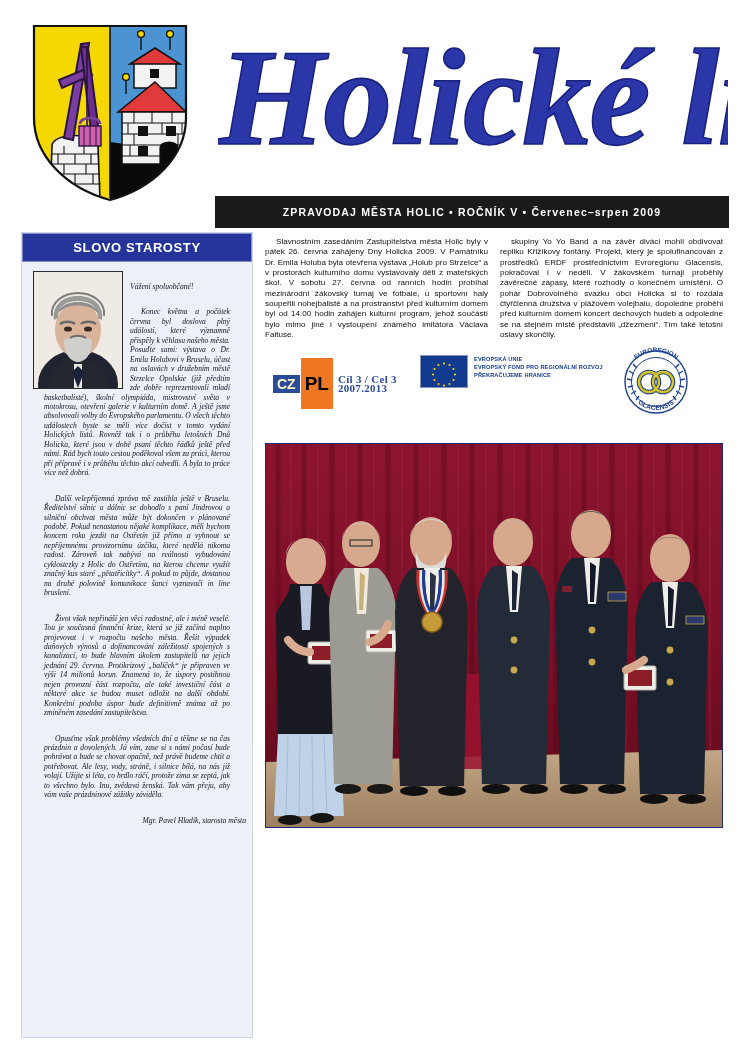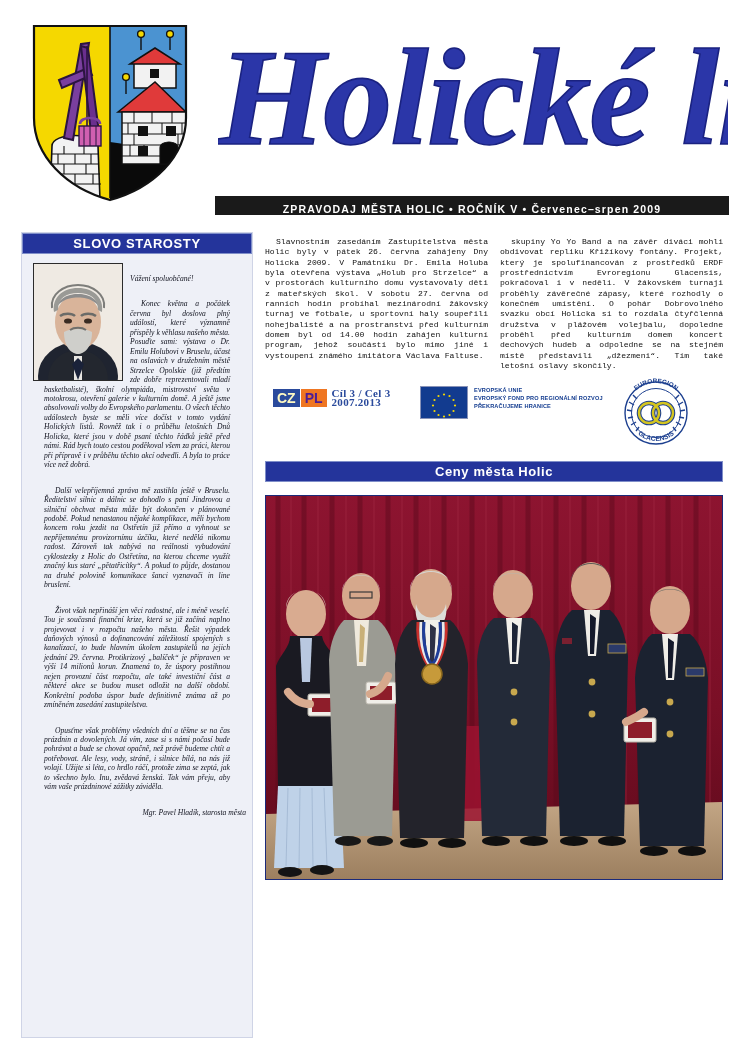--- a/index.html
+++ b/index.html
@@ -5,60 +5,60 @@
   html,body{margin:0;padding:0;background:#ffffff;}
   body{width:744px;height:1052px;overflow:hidden;font-family:"Liberation Serif",serif;}
   .page{position:relative;width:744px;height:1052px;background:#fff;}
 
   
   .masthead{position:absolute;left:0;top:0;width:744px;height:220px;}
   .crest{position:absolute;left:26px;top:22px;width:168px;height:182px;}
   .crest svg{display:block;}
   .wordmark{position:absolute;left:218px;top:18px;width:510px;height:168px;}
   .wordmark svg{display:block;}
-  .subtitle-bar{position:absolute;left:215px;top:196px;width:514px;height:19px;background:#1a1a1a;
-                display:flex;align-items:flex-end;justify-content:center;}
+  .subtitle-bar{position:absolute;left:215px;top:196px;width:514px;height:32px;background:#1a1a1a;
+                display:flex;align-items:center;justify-content:center;}
   .subtitle-bar span{color:#fff;font-family:"Liberation Sans",sans-serif;font-weight:bold;
                      font-size:10.5px;letter-spacing:1.15px;white-space:nowrap;}
 
   
   .left-col{position:absolute;left:21px;top:232px;width:232px;height:806px;
             background:#eef0f7;border:1px solid #cfd4e6;box-sizing:border-box;}
   .right-col{position:absolute;left:265px;top:232px;width:458px;height:806px;}
 
-  .sec-head{height:21px;background:#24349b;border:1px solid #7f8ec9;box-sizing:border-box;
+  .sec-head{height:29px;background:#24349b;border:1px solid #7f8ec9;box-sizing:border-box;
             display:flex;align-items:center;justify-content:center;}
   .sec-head span{color:#fff;font-family:"Liberation Sans",sans-serif;font-weight:bold;
                  font-size:13px;letter-spacing:.6px;white-space:nowrap;}
   .sec-head.small span{font-size:13px;}
 
   .mayor-photo{float:left;width:88px;height:116px;margin:5px 7px 2px 5px;border:1px solid #2b2b2b;
                position:relative;overflow:hidden;background:#e8e5e0;}
   .mayor-photo svg{display:block;}
 
   .body-text{font-family:"Liberation Serif",serif;font-style:italic;font-size:7.6px;
              line-height:9.45px;text-align:justify;color:#11131f;padding:4px 6px 0 6px;
              hyphens:auto;}
   .body-text p{margin:16px;text-indent:11px;}
   .body-text p.noind{text-indent:0;}
   .sign{display:block;text-align:right;margin-top:5px;font-style:italic;}
 
   .two-col{display:flex;gap:12px;padding:5px 0 0 0;}
-  .two-col .c{width:223px;font-family:Liberation Mono, monospace;font-size:8.1px;
+  .two-col .c{width:223px;font-family:Liberation Sans, sans-serif;font-size:8.1px;
               line-height:10.35px;text-align:justify;color:#101010;}
   .two-col .c p{margin:0;text-indent:11px;}
 
   
   .logos{position:relative;height:82px;display:flex;align-items:center;padding-top:8px;}
   .logo-cz{position:absolute;left:8px;top:18px;display:flex;align-items:center;gap:5px;}
   .czpl-box{display:flex;align-items:center;}
   .cz-tag{font-family:"Liberation Sans",sans-serif;font-weight:bold;font-size:14px;color:#fef9c3;
           background:#2a4a9c;padding:2px 4px;letter-spacing:0;line-height:1;}
-  .pl-tag{font-family:"Liberation Sans",sans-serif;font-weight:bold;font-size:14px;color:#4c1d95;
-          background:#ef7622;padding:2px 4px;letter-spacing:0;line-height:1;margin-left:1px;}
+  .pl-tag{font-family:"Liberation Sans",sans-serif;font-weight:bold;font-size:19px;color:#000000;
+          background:#ef7622;padding:16px 4px;letter-spacing:0;line-height:1;margin-left:1px;}
   .cil{font-family:Liberation Serif, serif;font-weight:bold;font-size:11px;color:#2a4a9c;
        line-height:9px;letter-spacing:.3px;}
   .logo-eu{position:absolute;left:155px;top:15px;display:flex;align-items:flex-start;gap:6px;}
   .eu-flag{width:46px;height:31px;background:#123b8f;position:relative;border:1px solid #8892b8;}
   .eu-txt{font-family:"Liberation Sans",sans-serif;font-weight:bold;font-size:5.6px;color:#123b8f;
           line-height:7.6px;letter-spacing:.15px;padding-top:1px;}
   .logo-eureg{position:absolute;left:350px;top:0px;width:82px;height:80px;}
 
   
   .photo-wrap{position:relative;width:458px;height:385px;border:1px solid #1b2a7a;box-sizing:border-box;
@@ -300,23 +300,20 @@
           <text font-family="Liberation Sans, sans-serif" font-size="6.4" font-weight="bold" fill="#1c3f8f">
             <textPath href="#arcTop" startOffset="50%" text-anchor="middle">EUROREGION</textPath>
           </text>
           <text font-family="Liberation Sans, sans-serif" font-size="6.8" font-weight="bold" fill="#1c3f8f">
             <textPath href="#arcBot" startOffset="50%" text-anchor="middle">GLACENSIS</textPath>
           </text>
         </svg>
       </div>
     </div>
 
-    <div class="sec-head small">
-      <span>Ceny města Holic</span>
-    </div>
 
     <div class="two-col">
     </div>
 
     <div class="photo-wrap" style="margin-top:8px;">
       <svg width="456" height="383" viewBox="0 0 456 383">
         <defs>
           <linearGradient id="curt" x1="0" y1="0" x2="0" y2="1">
             <stop offset="0%" stop-color="#8d1430"></stop>
               <stop offset="55%" stop-color="#7a0f26"></stop>

